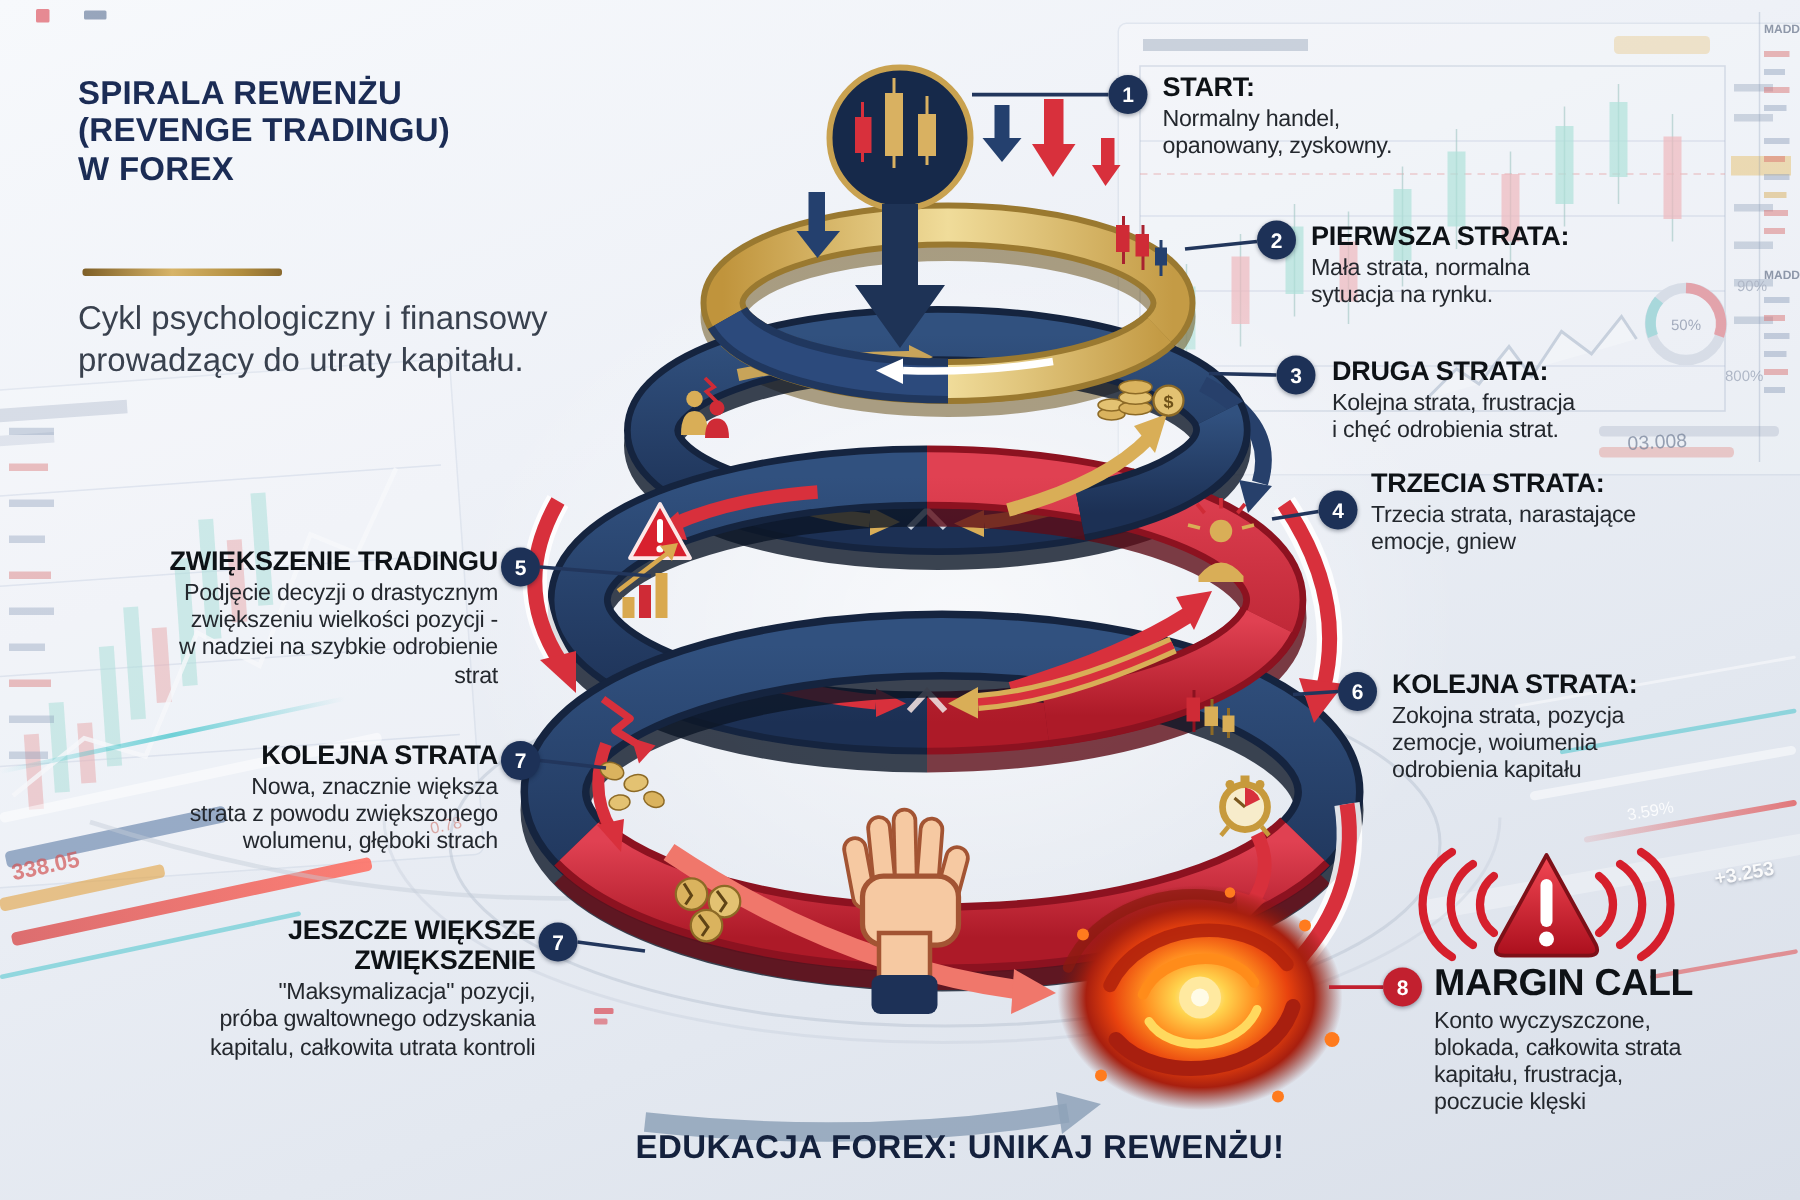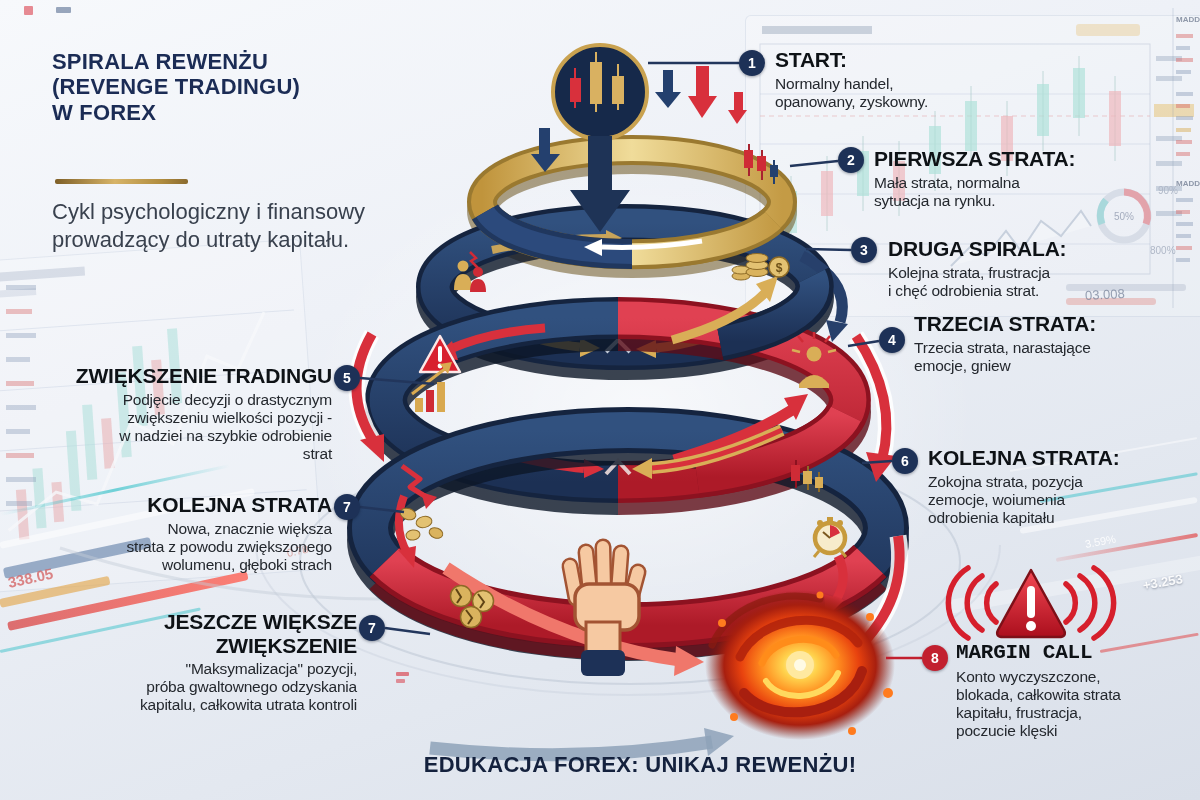--- a/index.html
+++ b/index.html
@@ -17,26 +17,26 @@
   
   #title{position:absolute;left:52px;top:34px;width:480px;
          font-size:22px;font-weight:bold;line-height:1.16;color:#1b2c55;
          letter-spacing:.2px;white-space:pre-line;}
   #divider{position:absolute;left:55px;top:179px;width:133px;height:5px;border-radius:2px;
            background:linear-gradient(90deg,#7e5f27,#d7b468 45%,#b08c3e 80%,#8a6a2f);}
   #subtitle{position:absolute;left:52px;top:198px;width:420px;
             font-size:22px;line-height:1.27;color:#39414e;white-space:pre-line;}
   
   .step{position:absolute;}
-  .step h3{margin:0;font-size:21px;font-weight:bold;color:#0e1216;
+  .step h3{margin:0;font-size:18px;font-weight:bold;color:#0e1216;
            line-height:1.12;letter-spacing:-.2px;white-space:pre-line;}
   .step p{margin:3px 0 0;font-size:15.5px;color:#24282e;line-height:1.17;
           letter-spacing:-.2px;white-space:pre-line;}
   .step.left{text-align:right;}
-  .step.big h3{font-size:21px;font-family:Liberation Mono, monospace;}
+  .step.big h3{font-size:25px;}
   .badge{position:absolute;width:26px;height:26px;border-radius:50%;
          background:#1d3157;color:#fff;font-size:14px;font-weight:bold;
          display:flex;align-items:center;justify-content:center;
          box-shadow:0 1px 3px rgba(10,20,40,.4);z-index:6;}
   .badge.red{background:#c2202f;}
   #footer{position:absolute;left:300px;top:752px;width:680px;text-align:center;
           font-size:22px;font-weight:bold;color:#14213d;letter-spacing:.3px;}
   #spiral{position:absolute;left:0;top:0;z-index:4;}
   .txt{z-index:7;}
   .corner-mark{position:absolute;border-radius:1px;}
@@ -546,21 +546,21 @@
   <h3>START:</h3>
   <p>Normalny handel,
 opanowany, zyskowny.</p>
 </div>
 <div class="step txt" style="left:874px;top:147px;width:230px;">
   <h3>PIERWSZA STRATA:</h3>
   <p>Mała strata, normalna
 sytuacja na rynku.</p>
 </div>
 <div class="step txt" style="left:888px;top:237px;width:240px;">
-  <h3>DRUGA SPIRALA:</h3>
+  <h3>DRUGA STRATA:</h3>
   <p>Kolejna strata, frustracja
 i chęć odrobienia strat.</p>
 </div>
 <div class="step txt" style="left:914px;top:312px;width:250px;">
   <h3>TRZECIA STRATA:</h3>
   <p>Trzecia strata, narastające
 emocje, gniew</p>
 </div>
 <div class="step left txt" style="left:40px;top:364px;width:292px;">
   <h3>ZWIĘKSZENIE TRADINGU</h3>

